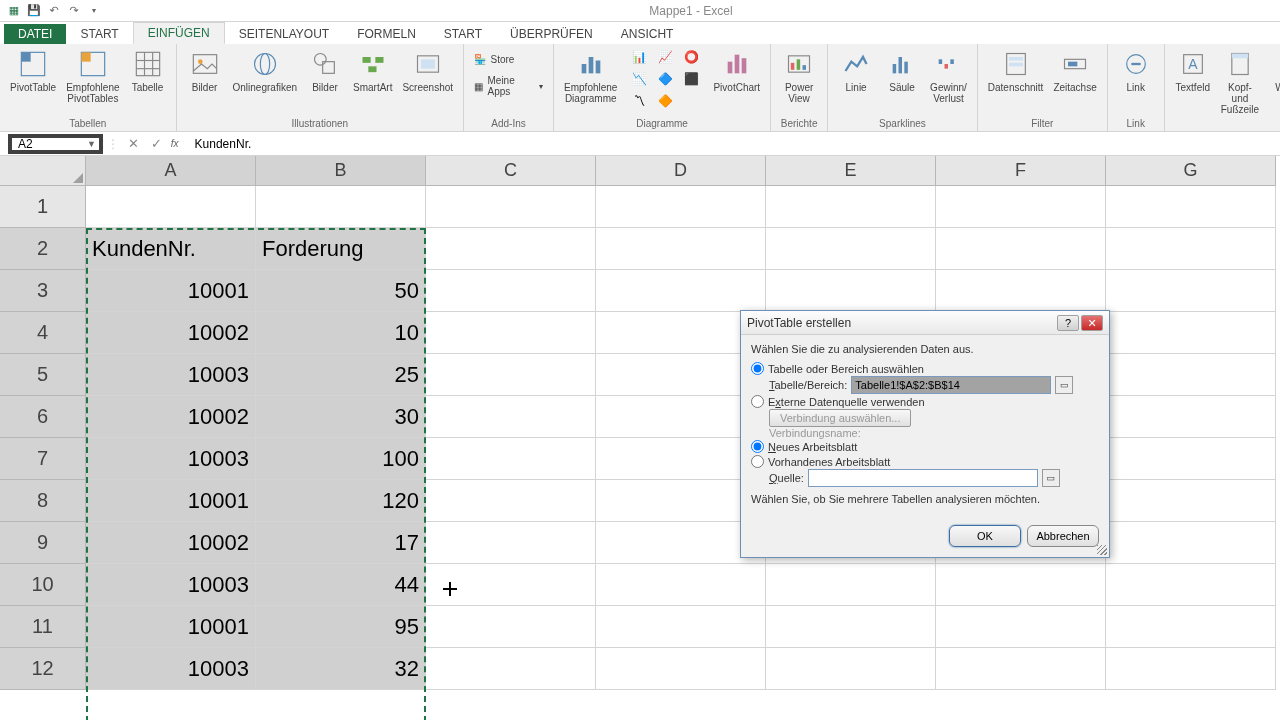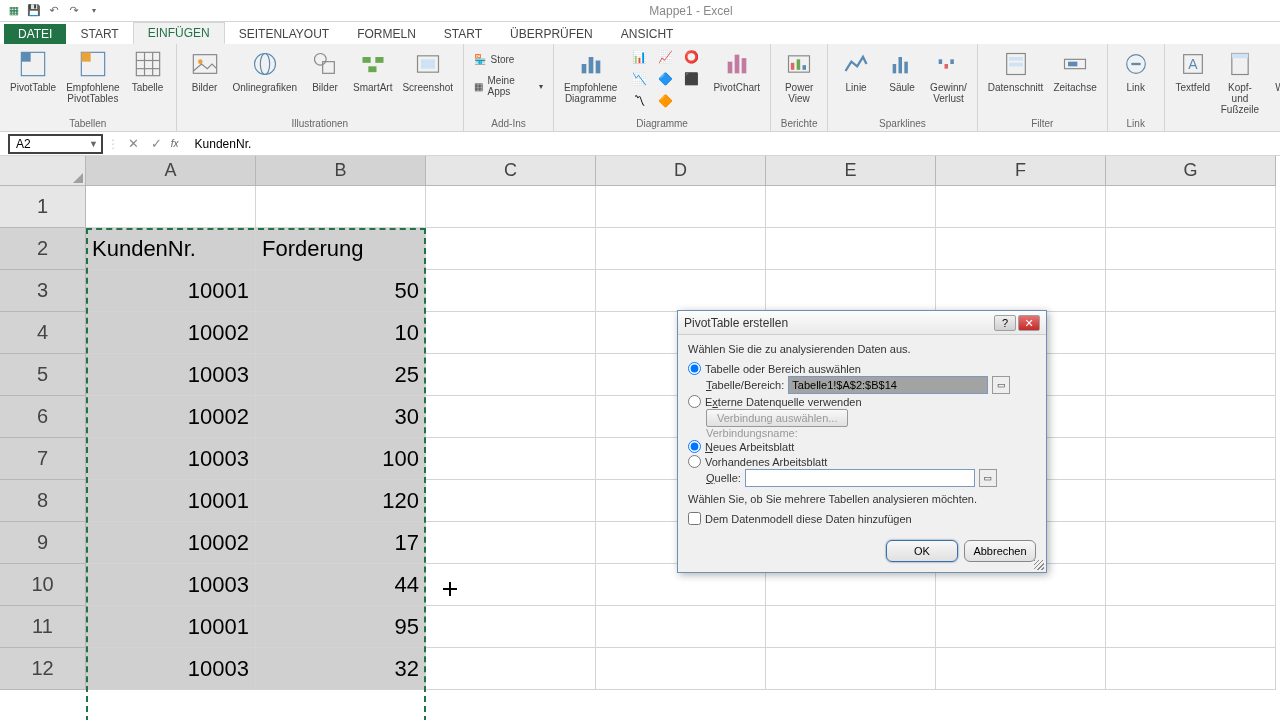--- a/index.html
+++ b/index.html
@@ -23,21 +23,21 @@
 .ribbon-group .items { display: flex; gap: 2px; flex: 1; }
 .ribbon-group .label { text-align: center; font-size: 10px; color: #666; padding-bottom: 2px; }
 .ribbon-btn { display: flex; flex-direction: column; align-items: center; justify-content: flex-start; padding: 2px 4px; min-width: 44px; cursor: pointer; }
 .ribbon-btn .ricon { width: 32px; height: 32px; display: flex; align-items: center; justify-content: center; }
 .ribbon-btn .ricon svg { width: 28px; height: 28px; }
 .ribbon-btn .txt { font-size: 10px; color: #444; text-align: center; line-height: 11px; margin-top: 2px; white-space: pre-line; }
 .ribbon-small { font-size: 10px; color: #444; display: flex; align-items: center; gap: 4px; padding: 2px 4px; }
 
 
 .formula-bar { height: 24px; border-bottom: 1px solid #d4d4d4; display: flex; align-items: center; font-size: 12px; }
-.name-box { width: 95px; border: 2px solid #404040; height: 20px; margin: 0 4px 0 8px; padding-left: 6px; display: flex; align-items: center; background: #fff; }
+.name-box { width: 95px; border: 4px solid #404040; height: 20px; margin: 0 4px 0 8px; padding-left: 6px; display: flex; align-items: center; background: #fff; }
 .name-box .dd { margin-left: auto; padding-right: 3px; color: #666; font-size: 9px; }
 .fx-area { display: flex; align-items: center; gap: 6px; padding-left: 6px; flex: 1; }
 .fx-area .fbtn { color: #888; font-size: 13px; padding: 0 3px; }
 .fx-area .fx { font-style: italic; color: #666; font-size: 10px; }
 .fx-area .input { flex: 1; padding-left: 10px; }
 
 
 .grid-area { position: relative; background: #fff; }
 .corner { position: absolute; left: 0; top: 0; width: 86px; height: 30px; background: #e6e6e6; border-right: 1px solid #b7b7b7; border-bottom: 1px solid #b7b7b7; }
 .corner::after { content: ""; position: absolute; right: 2px; bottom: 2px; border-left: 10px solid transparent; border-bottom: 10px solid #a0a0a0; }
@@ -528,21 +528,21 @@
         <div class="cell" style="width: 170px;"></div>
         <div class="cell" style="width: 170px;"></div>
         <div class="cell" style="width: 170px;"></div>
         <div class="cell" style="width: 170px;"></div>
       </div>
     </div>
   <div class="marching" style="left:86px;top:72px;width:340px;height:494px"></div>
   <div class="cursor-plus" style="left:443px;top:426px"><span class="w"></span></div>
 </div>
 
-<div class="dialog" style="left:677px;top:310px">
+<div class="dialog" style="left:740px;top:310px">
   <div class="dtitle">
     <span class="txt">PivotTable erstellen</span>
     <span class="wbtn">?</span>
     <span class="wbtn close">✕</span>
   </div>
   <div class="body">
     <div class="section">Wählen Sie die zu analysierenden Daten aus.</div>
     <label>
         <input type="radio" checked="" style=""> 
         <span>Tabelle oder Bereich auswählen</span>
@@ -567,23 +567,19 @@
     <label>
         <input type="radio" style=""> 
         <span>Vorhandenes Arbeitsblatt</span>
       </label>
     <div class="indent">
       <span><u>Q</u>uelle:</span>
       <input type="text" class="range-input" style="width: 230px;">
       <span class="refbtn">▭</span>
     </div>
     <div class="section" style="margin-top:6px">Wählen Sie, ob Sie mehrere Tabellen analysieren möchten.</div>
-    <label>
-        <input type="checkbox" style=""> 
-        <span>Dem Datenmodell diese Daten hinzufügen</span>
-      </label>
   </div>
   <div class="footer">
     <button class="primary">OK</button>
     <button>Abbrechen</button>
   </div>
   <div class="resize"></div>
 </div>
 
 </body></html>

